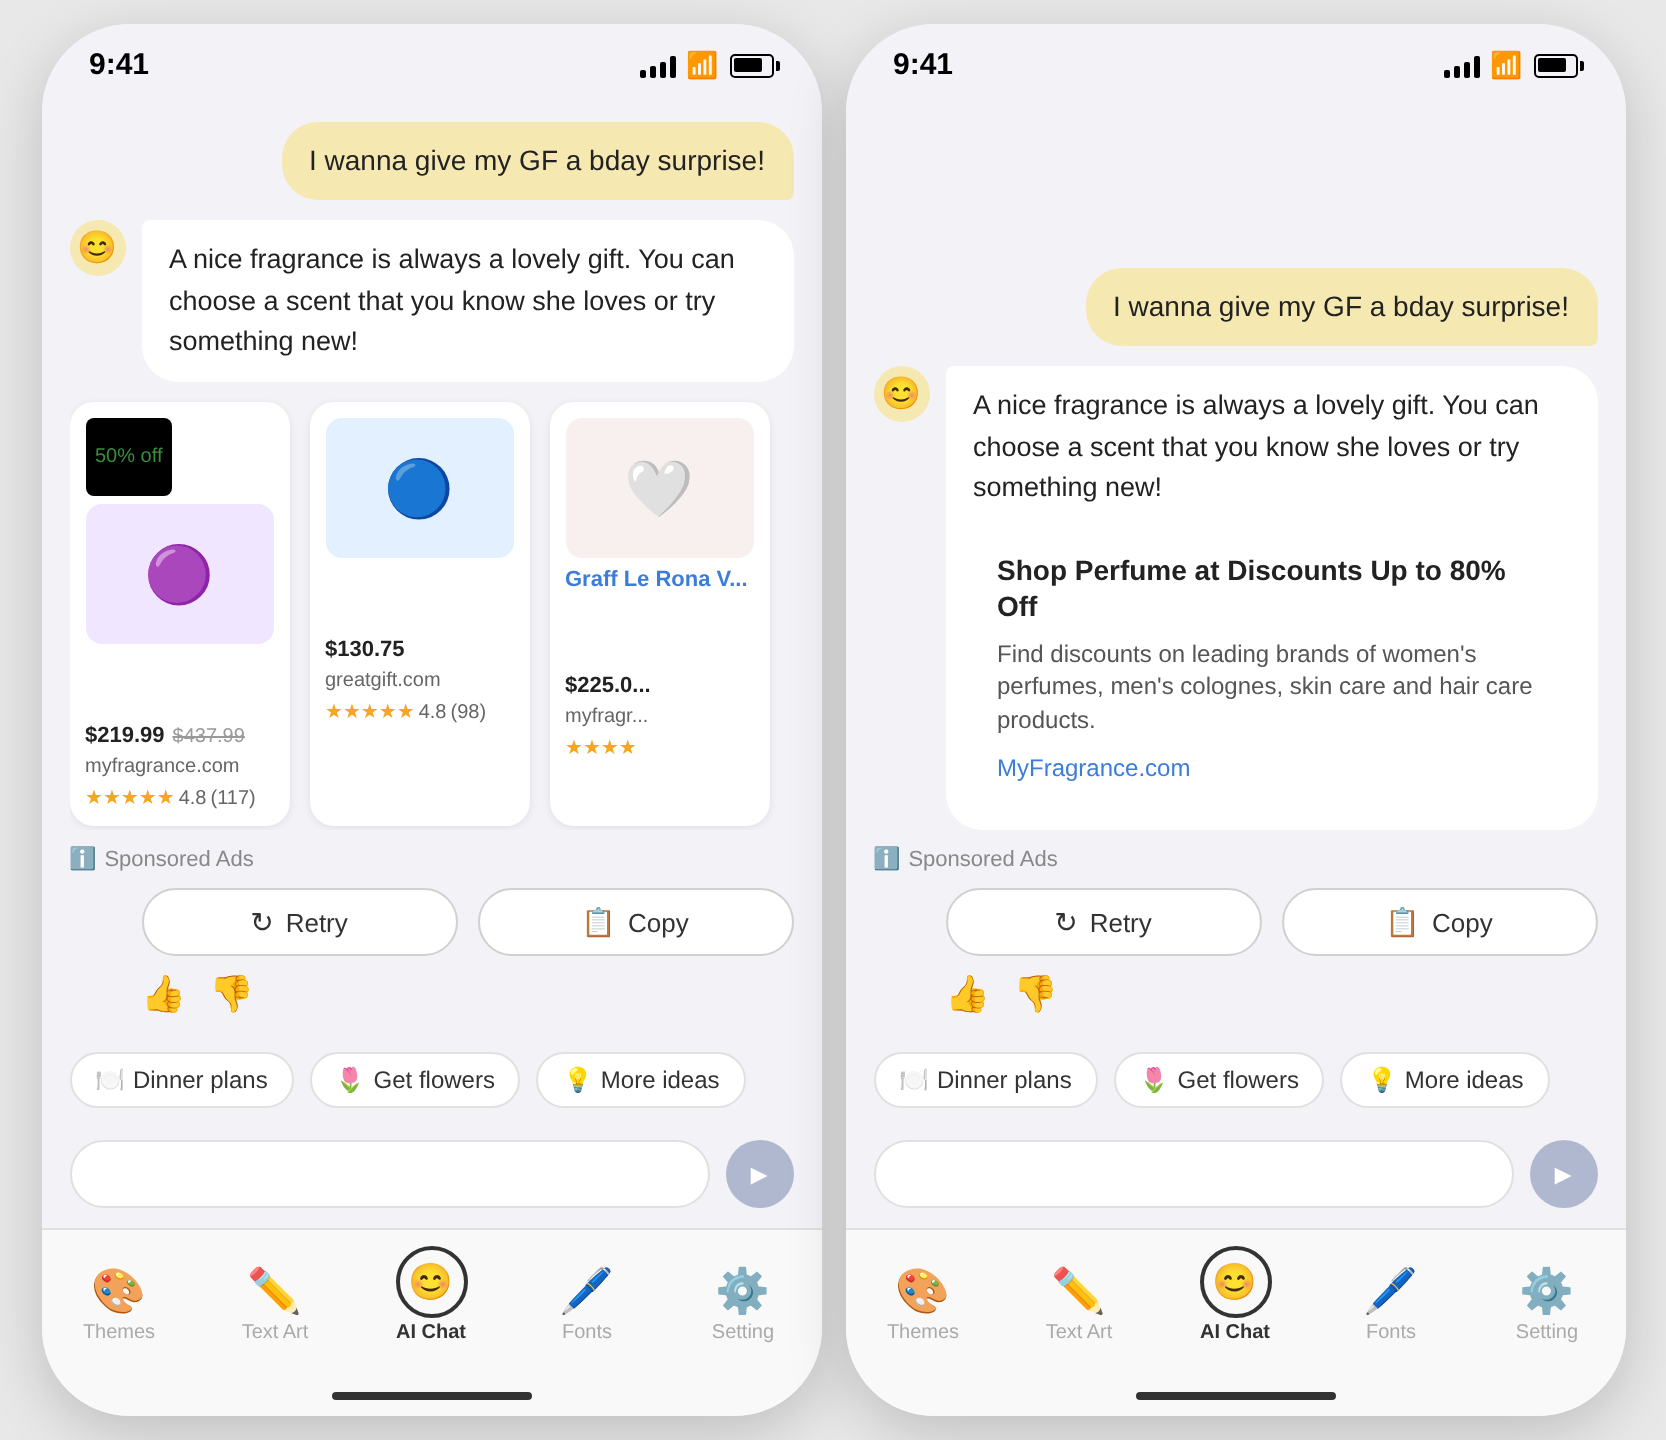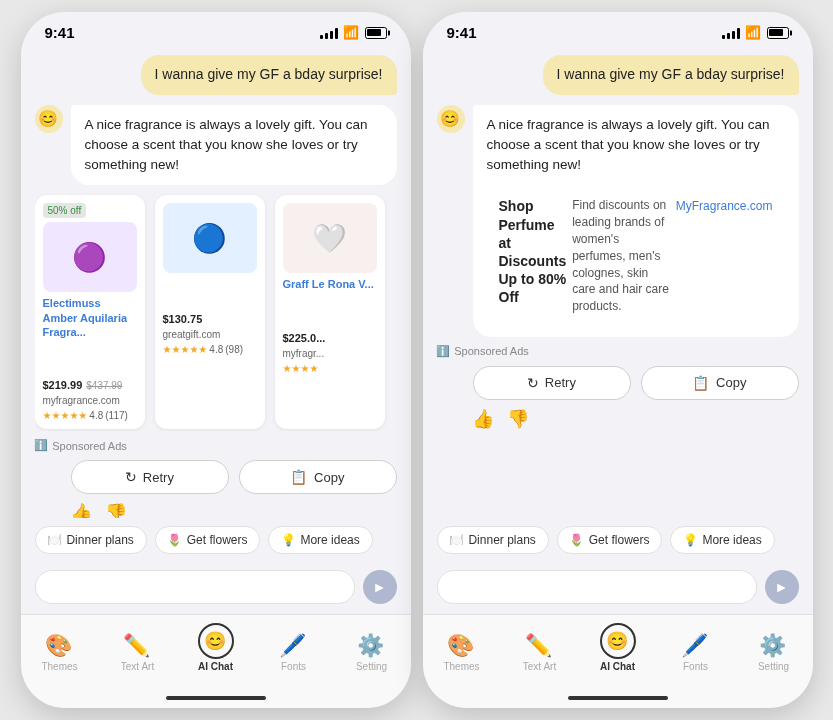--- a/index.html
+++ b/index.html
@@ -100,20 +100,21 @@
 
     
     .chat-area {
       flex: 1;
       overflow-y: auto;
       padding: 10px 14px;
       display: flex;
       flex-direction: column;
       gap: 10px;
       background: #f2f2f7;
+      justify-content: flex-end;
     }
 
     .user-bubble {
       align-self: flex-end;
       background: #f5e8b0;
       border-radius: 18px 18px 4px 18px;
       padding: 10px 14px;
       max-width: 75%;
       font-size: 14px;
       color: #222;
@@ -170,24 +171,24 @@
       width: 110px;
       flex-shrink: 0;
       padding: 8px;
       display: flex;
       flex-direction: column;
       gap: 4px;
       box-shadow: 0 1px 4px rgba(0,0,0,0.08);
     }
 
     .product-badge {
-      background: #e5e5e5;
+      background: #000000;
       color: #388e3c;
       font-size: 10px;
-      padding: 2px 5px;
+      padding: 14px 5px;
       border-radius: 4px;
       align-self: flex-start;
       font-weight: 500;
     }
 
     .product-image {
       width: 100%;
       height: 70px;
       background: #f0e6ff;
       border-radius: 8px;
@@ -389,21 +390,21 @@
       font-size: 18px;
       color: #333;
     }
 
     
     .ad-card {
       background: #fff;
       border-radius: 12px;
       padding: 12px;
       display: flex;
-      flex-direction: row;
+      flex-direction: column;
       gap: 6px;
     }
     .ad-title {
       font-size: 14px;
       font-weight: 700;
       color: #222;
       line-height: 1.3;
     }
     .ad-desc {
       font-size: 12px;
@@ -462,21 +463,20 @@
         <div class="ai-message-row">
           <div class="ai-avatar">😊</div>
           <div class="ai-bubble">A nice fragrance is always a lovely gift. You can choose a scent that you know she loves or try something new!</div>
         </div>
 
         <div class="products-scroll">
 
           <div class="product-card">
             <div class="product-badge">50% off</div>
             <div class="product-image">🟣</div>
-            <div class="product-name">Electimuss Amber Aquilaria Fragra...</div>
             <div class="product-price-row">
               <span class="product-price">$219.99</span>
               <span class="product-price-old">$437.99</span>
             </div>
             <div class="product-store">myfragrance.com</div>
             <div class="product-stars">
               <span class="stars">★★★★★</span>
               <span class="rating-count">4.8</span>
               <span class="rating-count">(117)</span>
             </div>

